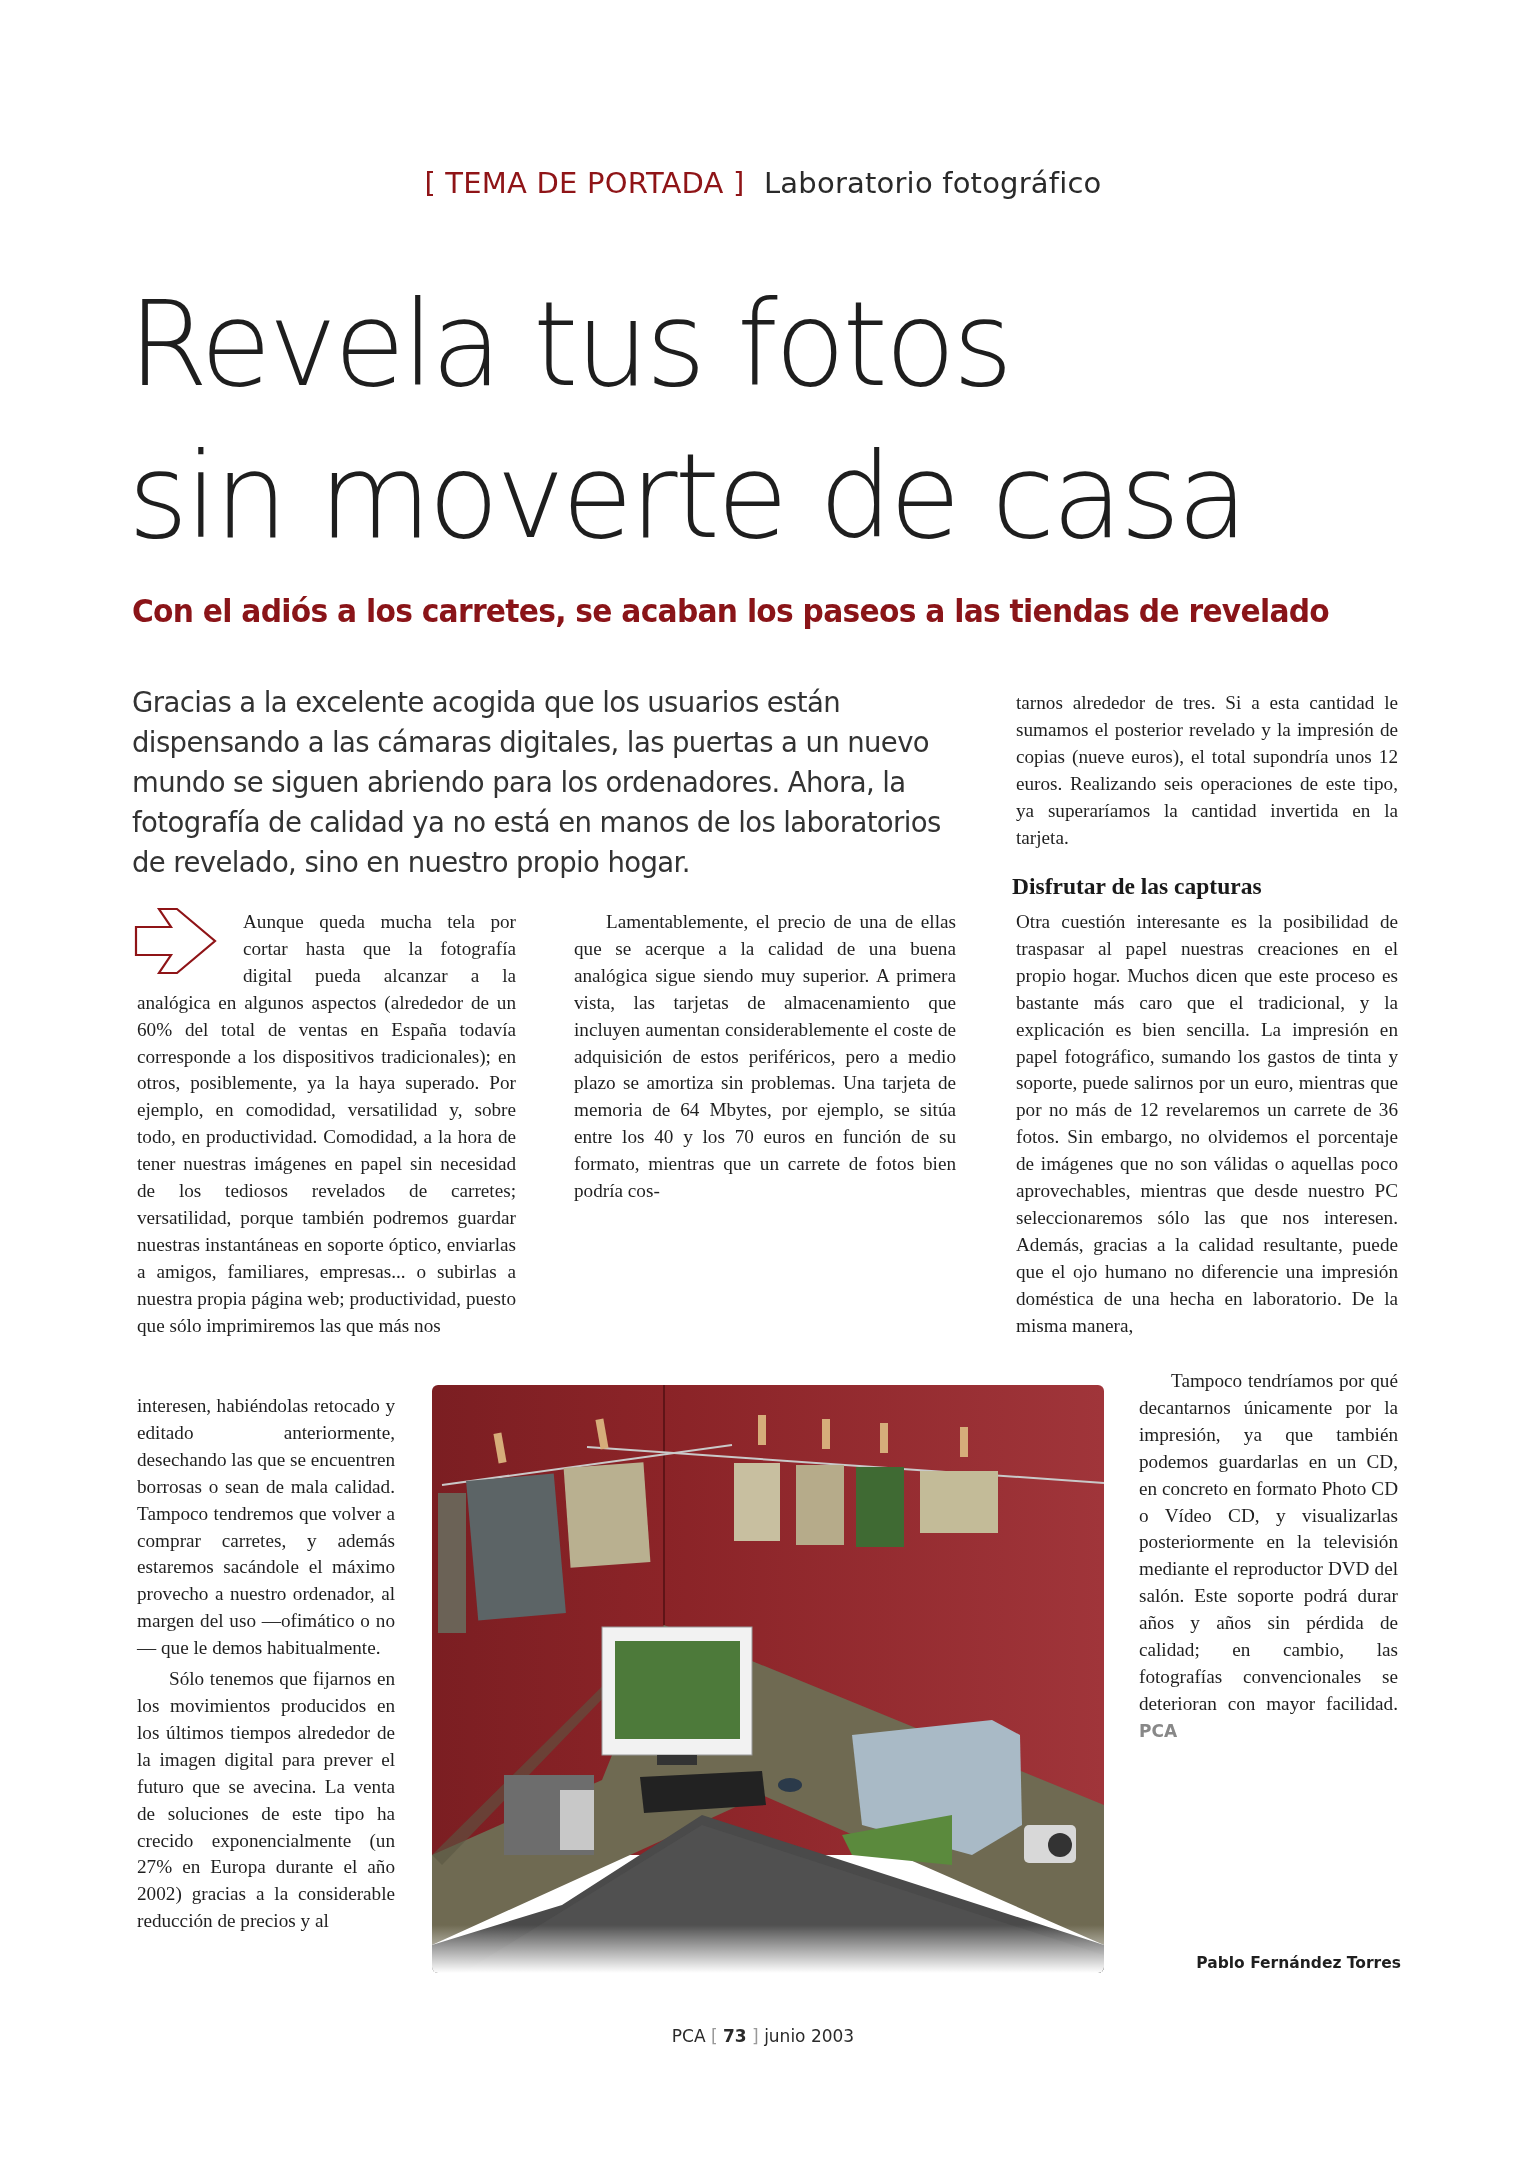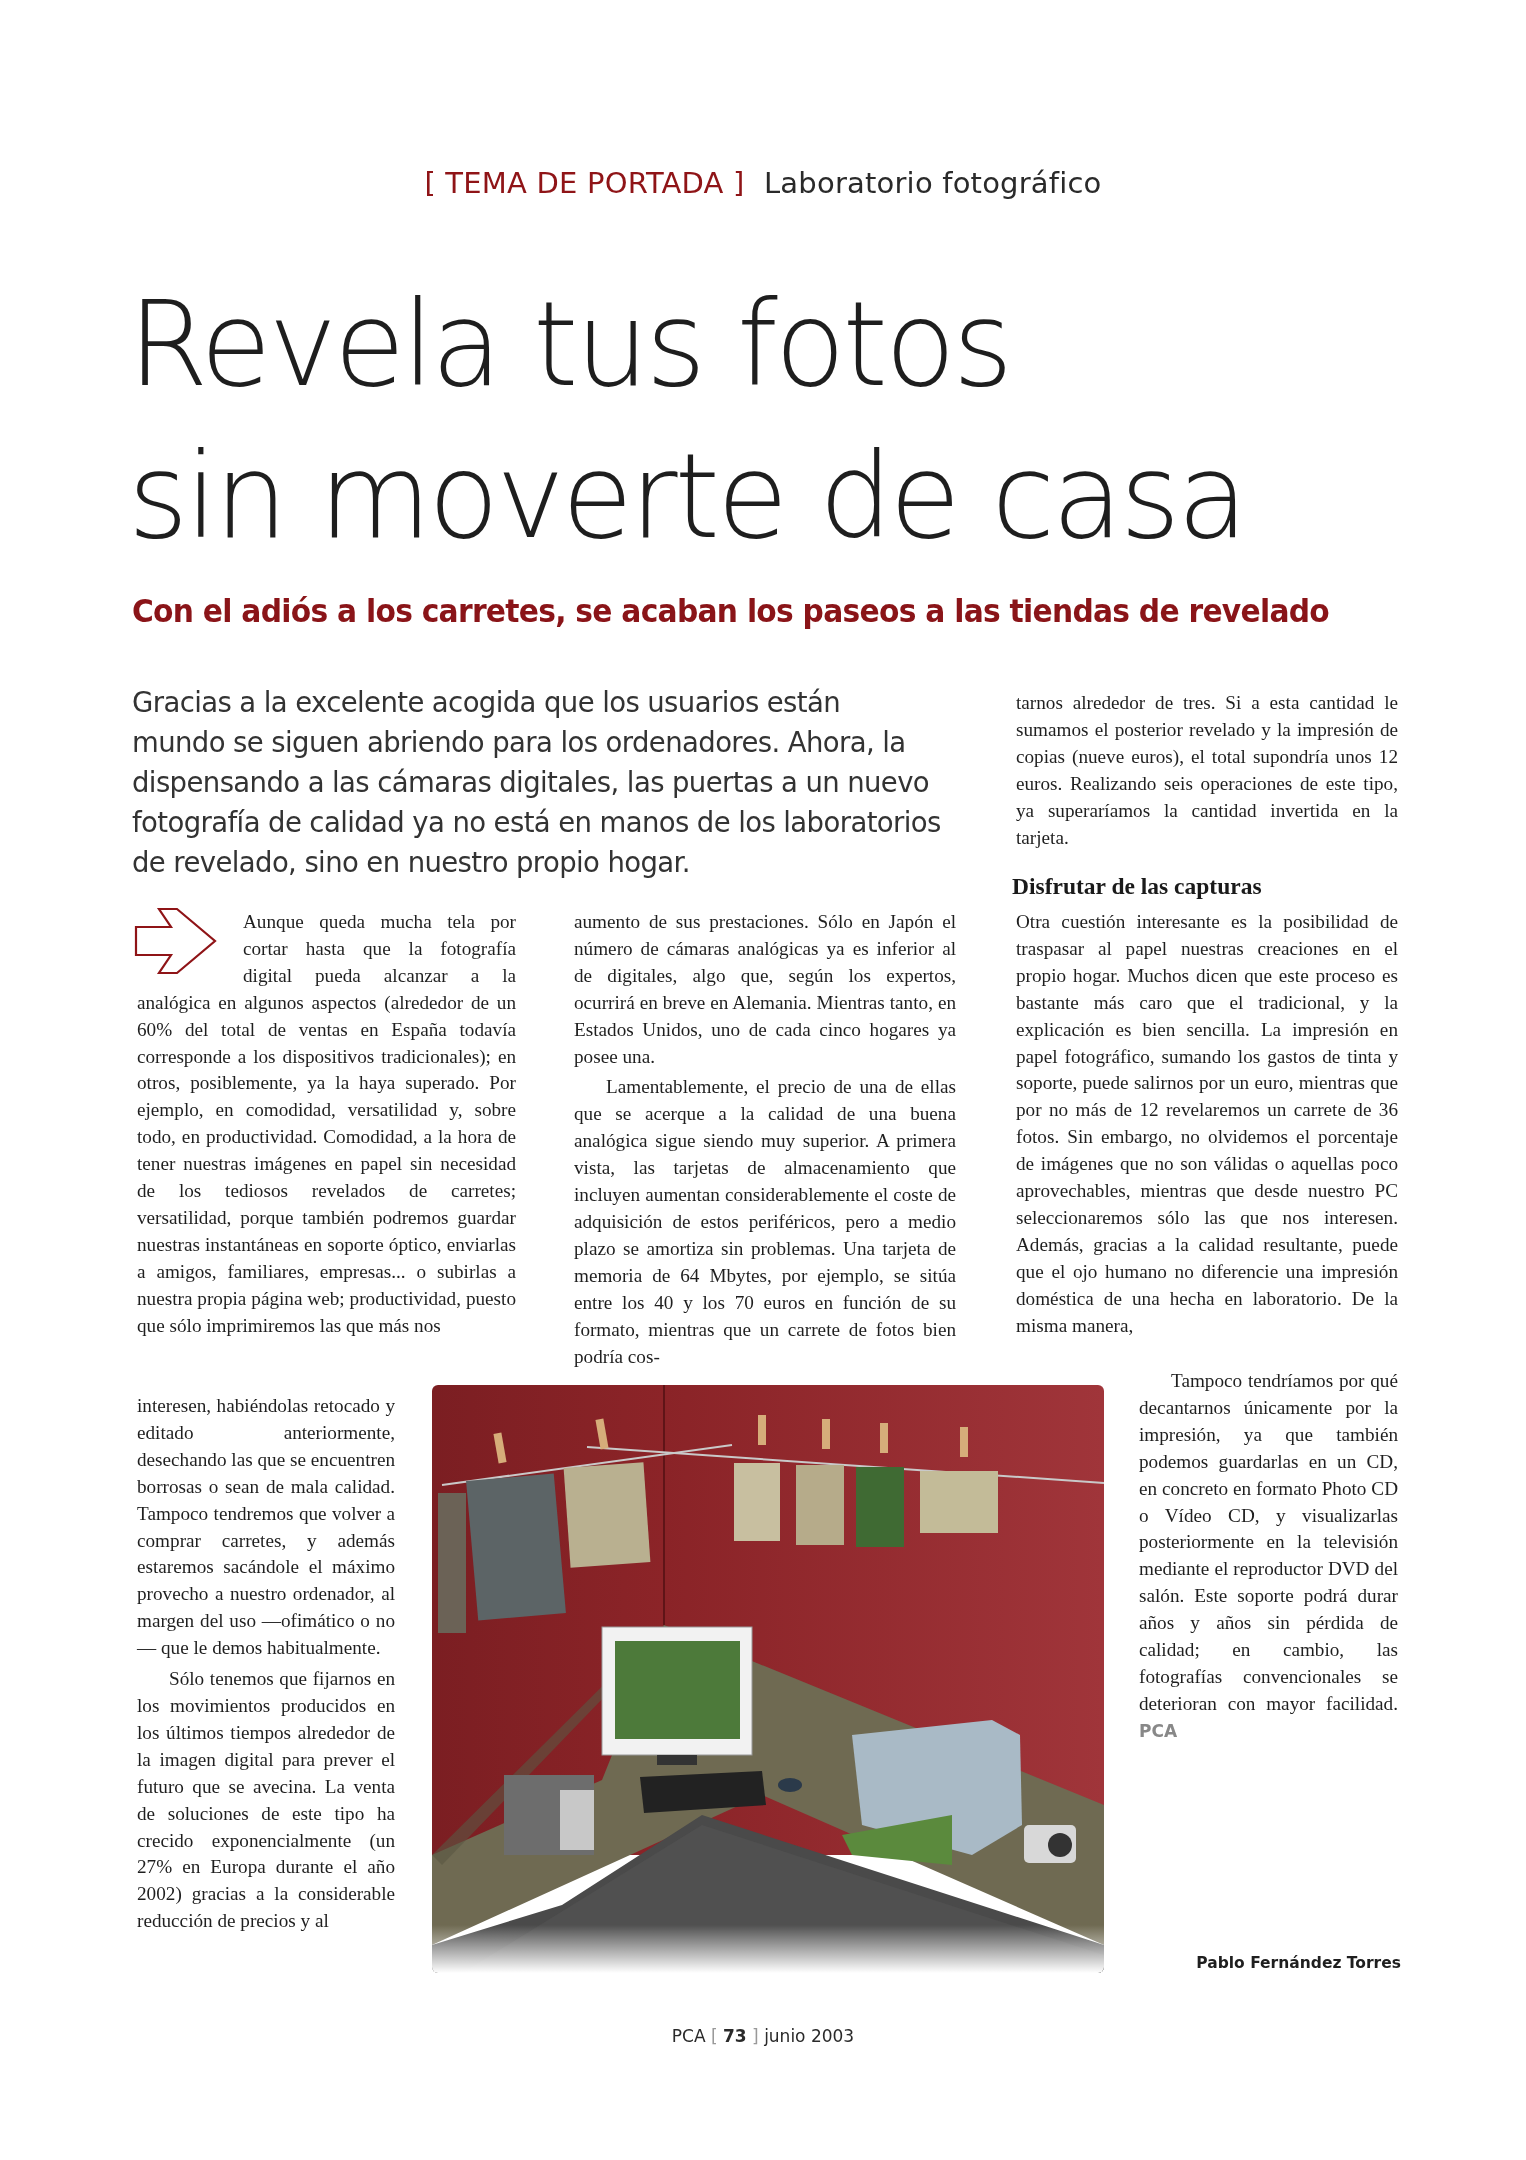--- a/index.html
+++ b/index.html
@@ -53,41 +53,40 @@
 
 <div class="abs headline">
   <div>Revela tus fotos</div>
   <div>sin moverte de casa</div>
 </div>
 
 <div class="abs subtitle">Con el adiós a los carretes, se acaban los paseos a las tiendas de revelado</div>
 
 <div class="abs lead">
   <span>Gracias a la excelente acogida que los usuarios están</span>
+  <span>dispensando a las cámaras digitales, las puertas a un nuevo</span>
   <span>mundo se siguen abriendo para los ordenadores. Ahora, la</span>
-  <span>dispensando a las cámaras digitales, las puertas a un nuevo</span>
   <span>fotografía de calidad ya no está en manos de los laboratorios</span>
   <span>de revelado, sino en nuestro propio hogar.</span>
 </div>
 
 <div class="abs body-text col1">
   <div class="dropwrap">
     <svg width="92" height="72" viewBox="0 0 92 72">
       <path d="M3 22 L38 22 L26 4 L44 4 L82 36 L44 68 L26 68 L38 50 L3 50 Z" fill="none" stroke="#8f1417" stroke-width="2.2" stroke-linejoin="miter"></path>
     </svg>
   </div>
   <p>Aunque queda mucha tela por cortar hasta que la fotografía digital pueda alcanzar a la analógica en algunos aspectos (alrededor de un 60% del total de ventas en España todavía corresponde a los dispositivos tradicionales); en otros, posiblemente, ya la haya superado. Por ejemplo, en comodidad, versatilidad y, sobre todo, en productividad. Comodidad, a la hora de tener nuestras imágenes en papel sin necesidad de los tediosos revelados de carretes; versatilidad, porque también podremos guardar nuestras instantáneas en soporte óptico, enviarlas a amigos, familiares, empresas... o subirlas a nuestra propia página web; productividad, puesto que sólo imprimiremos las que más nos</p>
 </div>
 <div class="abs body-text col1-narrow">
   <p>interesen, habiéndolas retocado y editado anteriormente, desechando las que se encuentren borrosas o sean de mala calidad. Tampoco tendremos que volver a comprar carretes, y además estaremos sacándole el máximo provecho a nuestro ordenador, al margen del uso —ofimático o no— que le demos habitualmente.</p>
   <p class="ind">Sólo tenemos que fijarnos en los movimientos producidos en los últimos tiempos alrededor de la imagen digital para prever el futuro que se avecina. La venta de soluciones de este tipo ha crecido exponencialmente (un 27% en Europa durante el año 2002) gracias a la considerable reducción de precios y al</p>
 </div>
 
 <div class="abs body-text col2">
-  <p>aumento de sus prestaciones. Sólo en Japón el número de cámaras analógicas ya es inferior al de digitales, algo que, según los expertos, ocurrirá en breve en Alemania. Mientras tanto, en Estados Unidos, uno de cada cinco hogares ya posee una.</p>
   <p class="ind">Lamentablemente, el precio de una de ellas que se acerque a la calidad de una buena analógica sigue siendo muy superior. A primera vista, las tarjetas de almacenamiento que incluyen aumentan considerablemente el coste de adquisición de estos periféricos, pero a medio plazo se amortiza sin problemas. Una tarjeta de memoria de 64 Mbytes, por ejemplo, se sitúa entre los 40 y los 70 euros en función de su formato, mientras que un carrete de fotos bien podría cos-</p>
 </div>
 
 <div class="abs body-text col3-top">
   <p>tarnos alrededor de tres. Si a esta cantidad le sumamos el posterior revelado y la impresión de copias (nueve euros), el total supondría unos 12 euros. Realizando seis operaciones de este tipo, ya superaríamos la cantidad invertida en la tarjeta.</p>
 </div>
 <div class="abs subhead">Disfrutar de las capturas</div>
 <div class="abs body-text col3">
   <p>Otra cuestión interesante es la posibilidad de traspasar al papel nuestras creaciones en el propio hogar. Muchos dicen que este proceso es bastante más caro que el tradicional, y la explicación es bien sencilla. La impresión en papel fotográfico, sumando los gastos de tinta y soporte, puede salirnos por un euro, mientras que por no más de 12 revelaremos un carrete de 36 fotos. Sin embargo, no olvidemos el porcentaje de imágenes que no son válidas o aquellas poco aprovechables, mientras que desde nuestro PC seleccionaremos sólo las que nos interesen. Además, gracias a la calidad resultante, puede que el ojo humano no diferencie una impresión doméstica de una hecha en laboratorio. De la misma manera,</p>
 </div>

